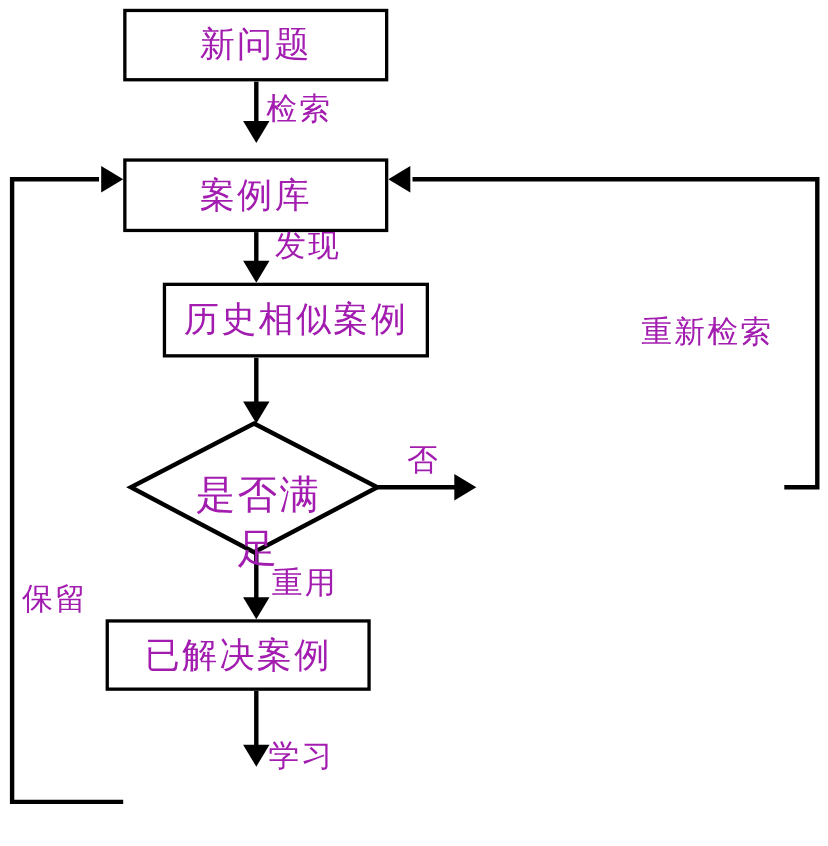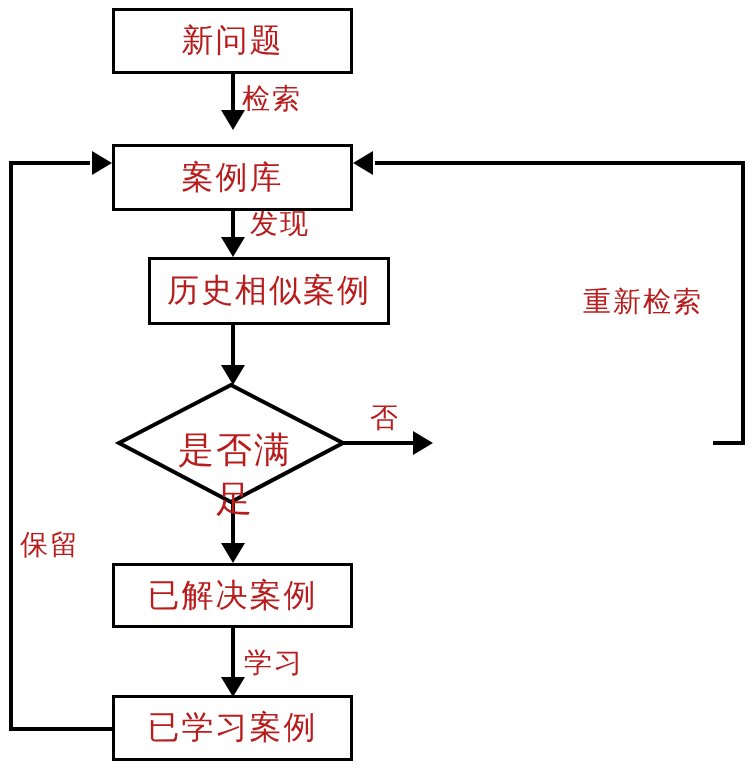--- a/index.html
+++ b/index.html
@@ -6,21 +6,21 @@
     margin: 0;
     padding: 0;
     background: #ffffff;
   }
   .canvas {
     position: relative;
     width: 753px;
     height: 769px;
     background: #ffffff;
     font-family: Liberation Sans, sans-serif;
-    color: #b91c1c;
+    color: #a21caf;
     overflow: hidden;
   }
   .connector-layer {
     position: absolute;
     left: 0;
     top: 0;
     width: 753px;
     height: 769px;
     z-index: 1;
   }
@@ -33,21 +33,21 @@
     align-items: center;
     justify-content: center;
     font-size: 32px;
     letter-spacing: 2px;
     z-index: 2;
   }
   .node-new-problem   { left: 112px; top: 8px;   width: 241px; height: 66px; }
   .node-case-library  { left: 112px; top: 130px; width: 241px; height: 67px; margin-top: 14px; }
   .node-historical    { left: 110px; top: 257px; width: 242px; height: 68px; margin-left: 38px; }
   .node-revised       { left: 433px; top: 411px; width: 284px; height: 66px; }
-  .node-solved        { left: 112px; top: 563px; width: 241px; height: 65px; }
+  .node-solved        { left: 96px; top: 563px; width: 241px; height: 65px; }
   .node-learned       { left: 112px; top: 695px; width: 241px; height: 66px; }
   .diamond-label {
     position: absolute;
     left: 160px;
     top: 426px;
     width: 150px;
     text-align: center;
     font-size: 36px;
     letter-spacing: 2px;
     z-index: 3;
@@ -57,21 +57,21 @@
     font-size: 28px;
     letter-spacing: 2px;
     white-space: nowrap;
     z-index: 3;
   }
   .label-retrieve    { left: 242px; top: 80px;  }
   .label-discover    { left: 250px; top: 205px; }
   .label-no          { left: 370px; top: 399px; }
   .label-re-retrieve { left: 583px; top: 283px; text-align: right; }
   .label-reuse       { left: 247px; top: 511px; }
-  .label-learn       { left: 244px; top: 644px; }
+  .label-learn       { left: 244px; top: 668px; }
   .label-retain      { left: 20px;  top: 526px; }
 </style>
 </head>
 <body>
 
 <div class="canvas">
 
   <svg class="connector-layer" viewBox="0 0 753 769" xmlns="http://www.w3.org/2000/svg">
     <g stroke="#000000" stroke-width="4" fill="none" stroke-linejoin="miter">
 
@@ -115,26 +115,24 @@
 
   <div class="node node-historical">
     <span>历史相似案例</span>
   </div>
 
 
   <div class="node node-solved">
     <span>已解决案例</span>
   </div>
 
-  <div class="node node-learned">
-    <span>已学习案例</span>
-  </div>
 
   <div class="diamond-label">是否满足</div>
 
   <div class="edge-label label-retrieve">检索</div>
   <div class="edge-label label-discover">发现</div>
   <div class="edge-label label-no">否</div>
   <div class="edge-label label-re-retrieve">重新检索</div>
+  <div class="edge-label label-reuse">重用</div>
   <div class="edge-label label-learn">学习</div>
   <div class="edge-label label-retain">保留</div>
 
 </div>
 
 </body></html>

